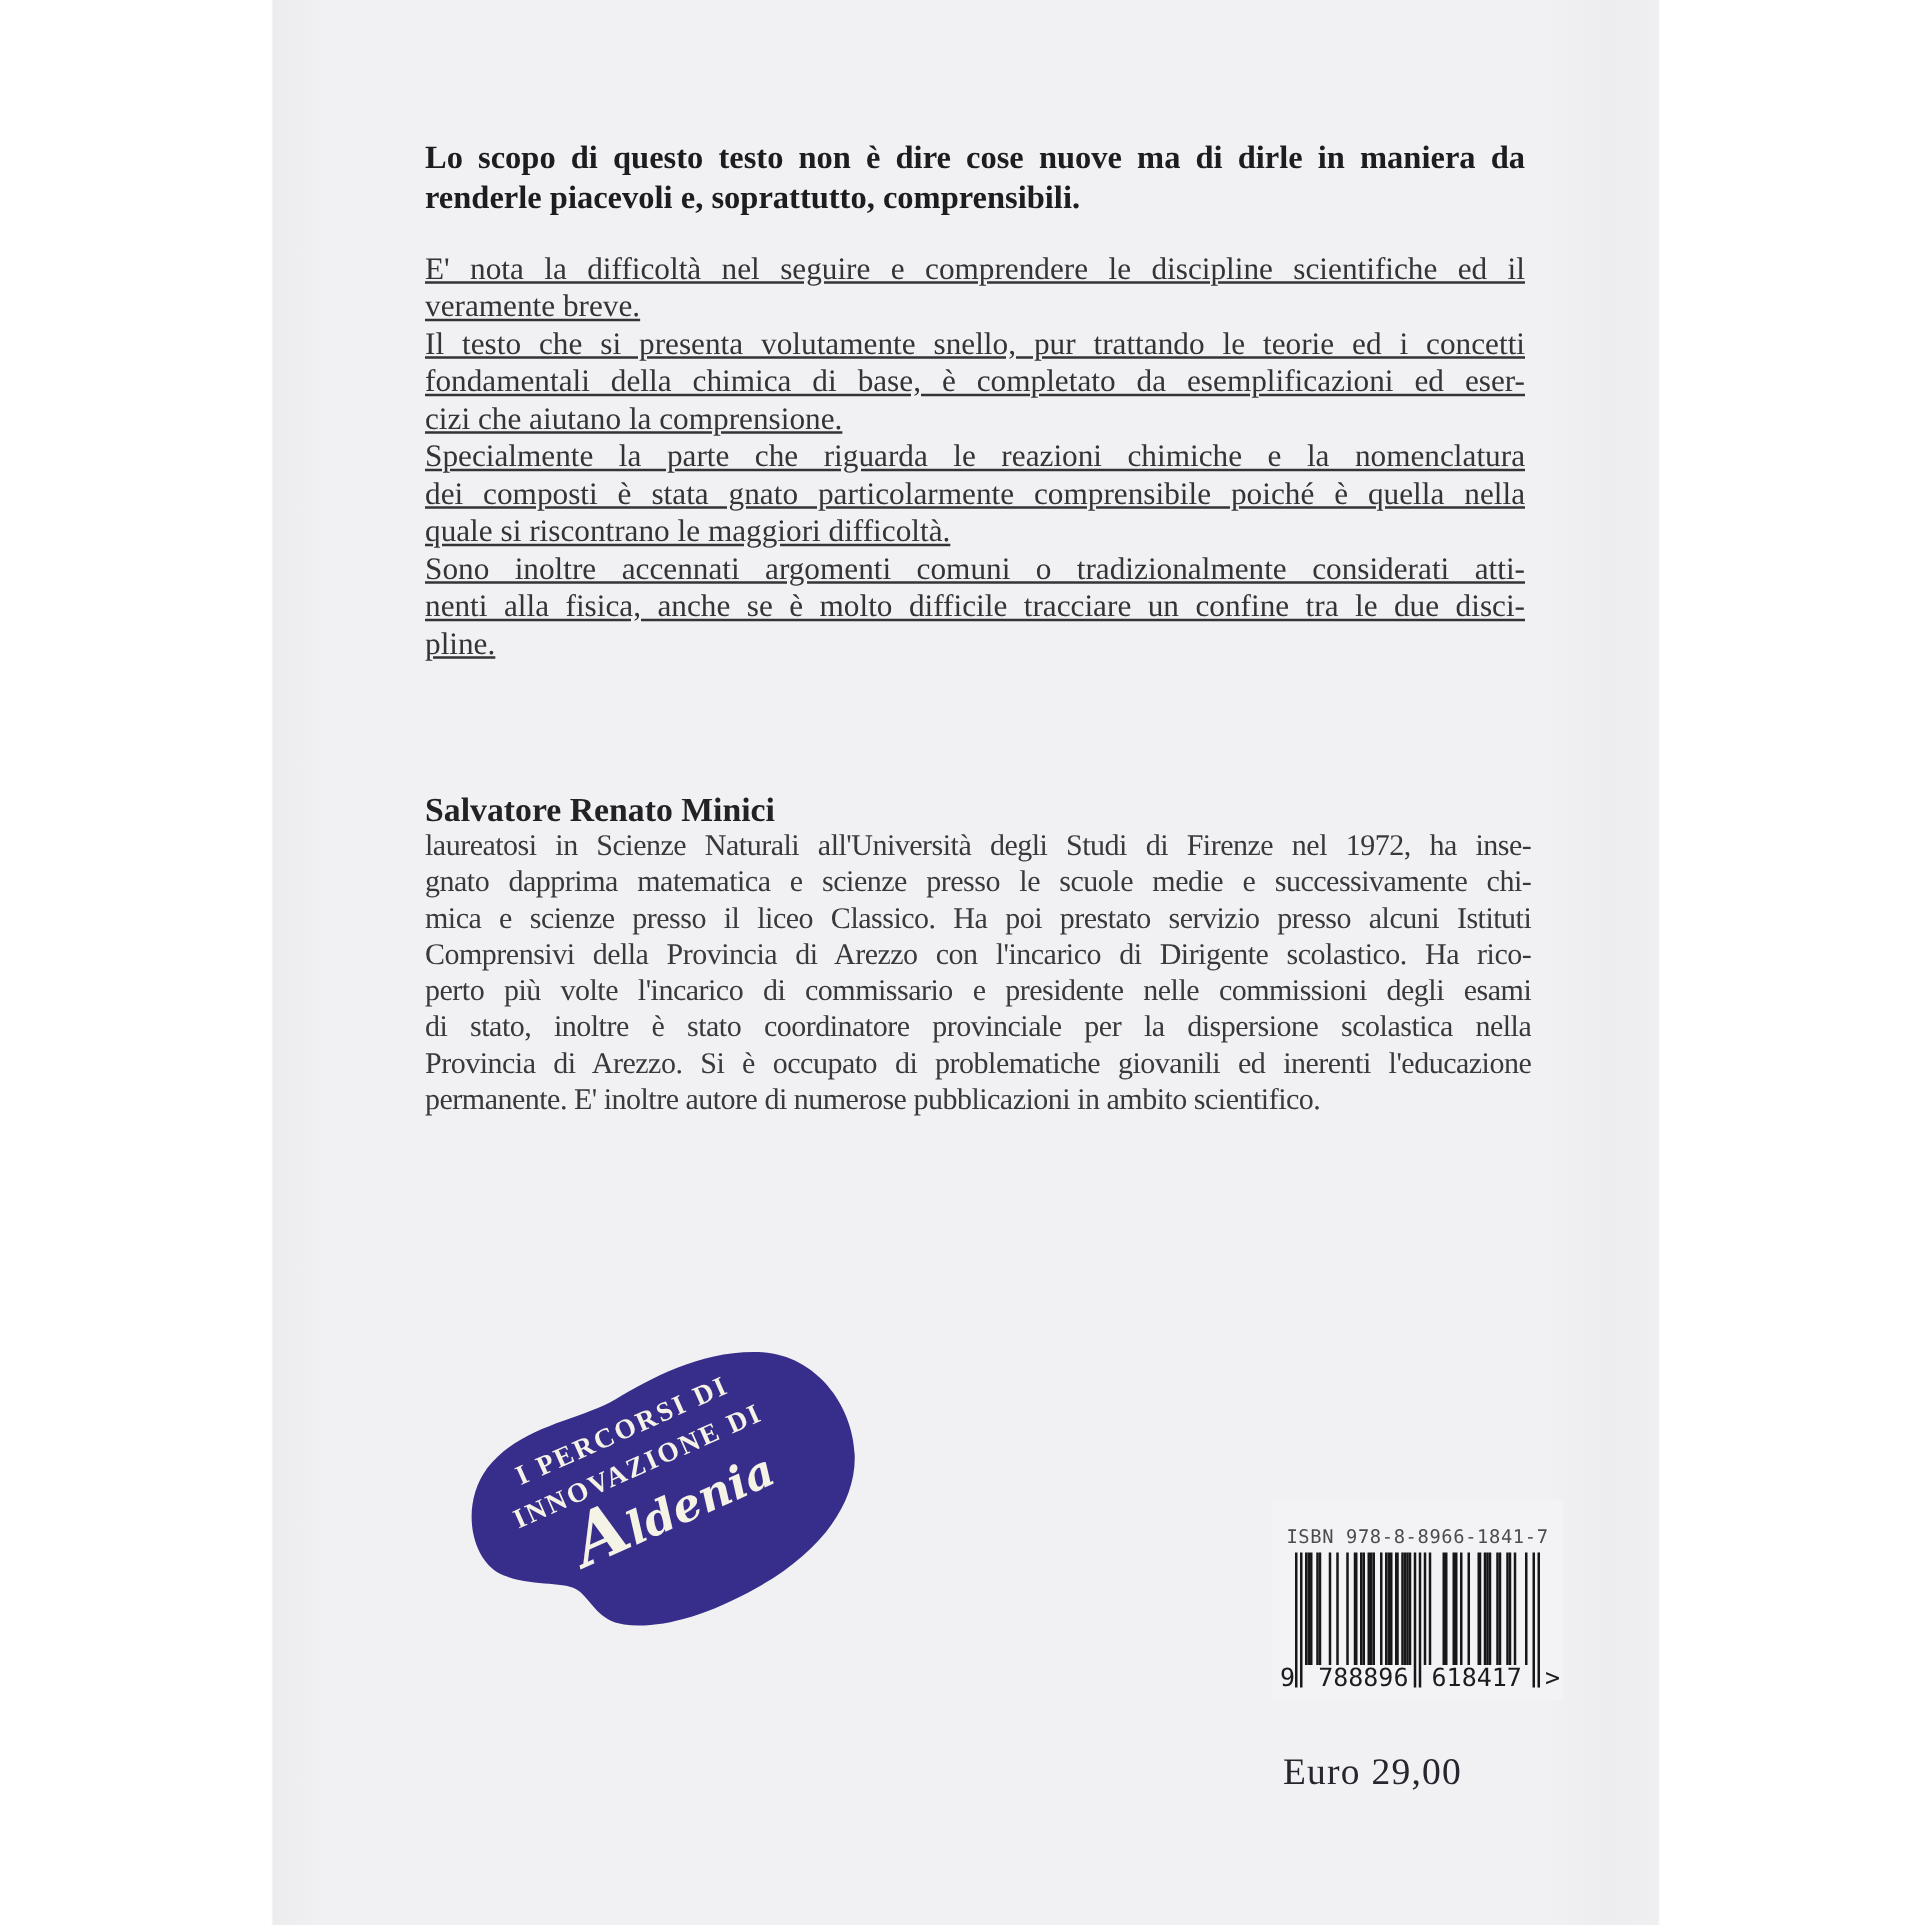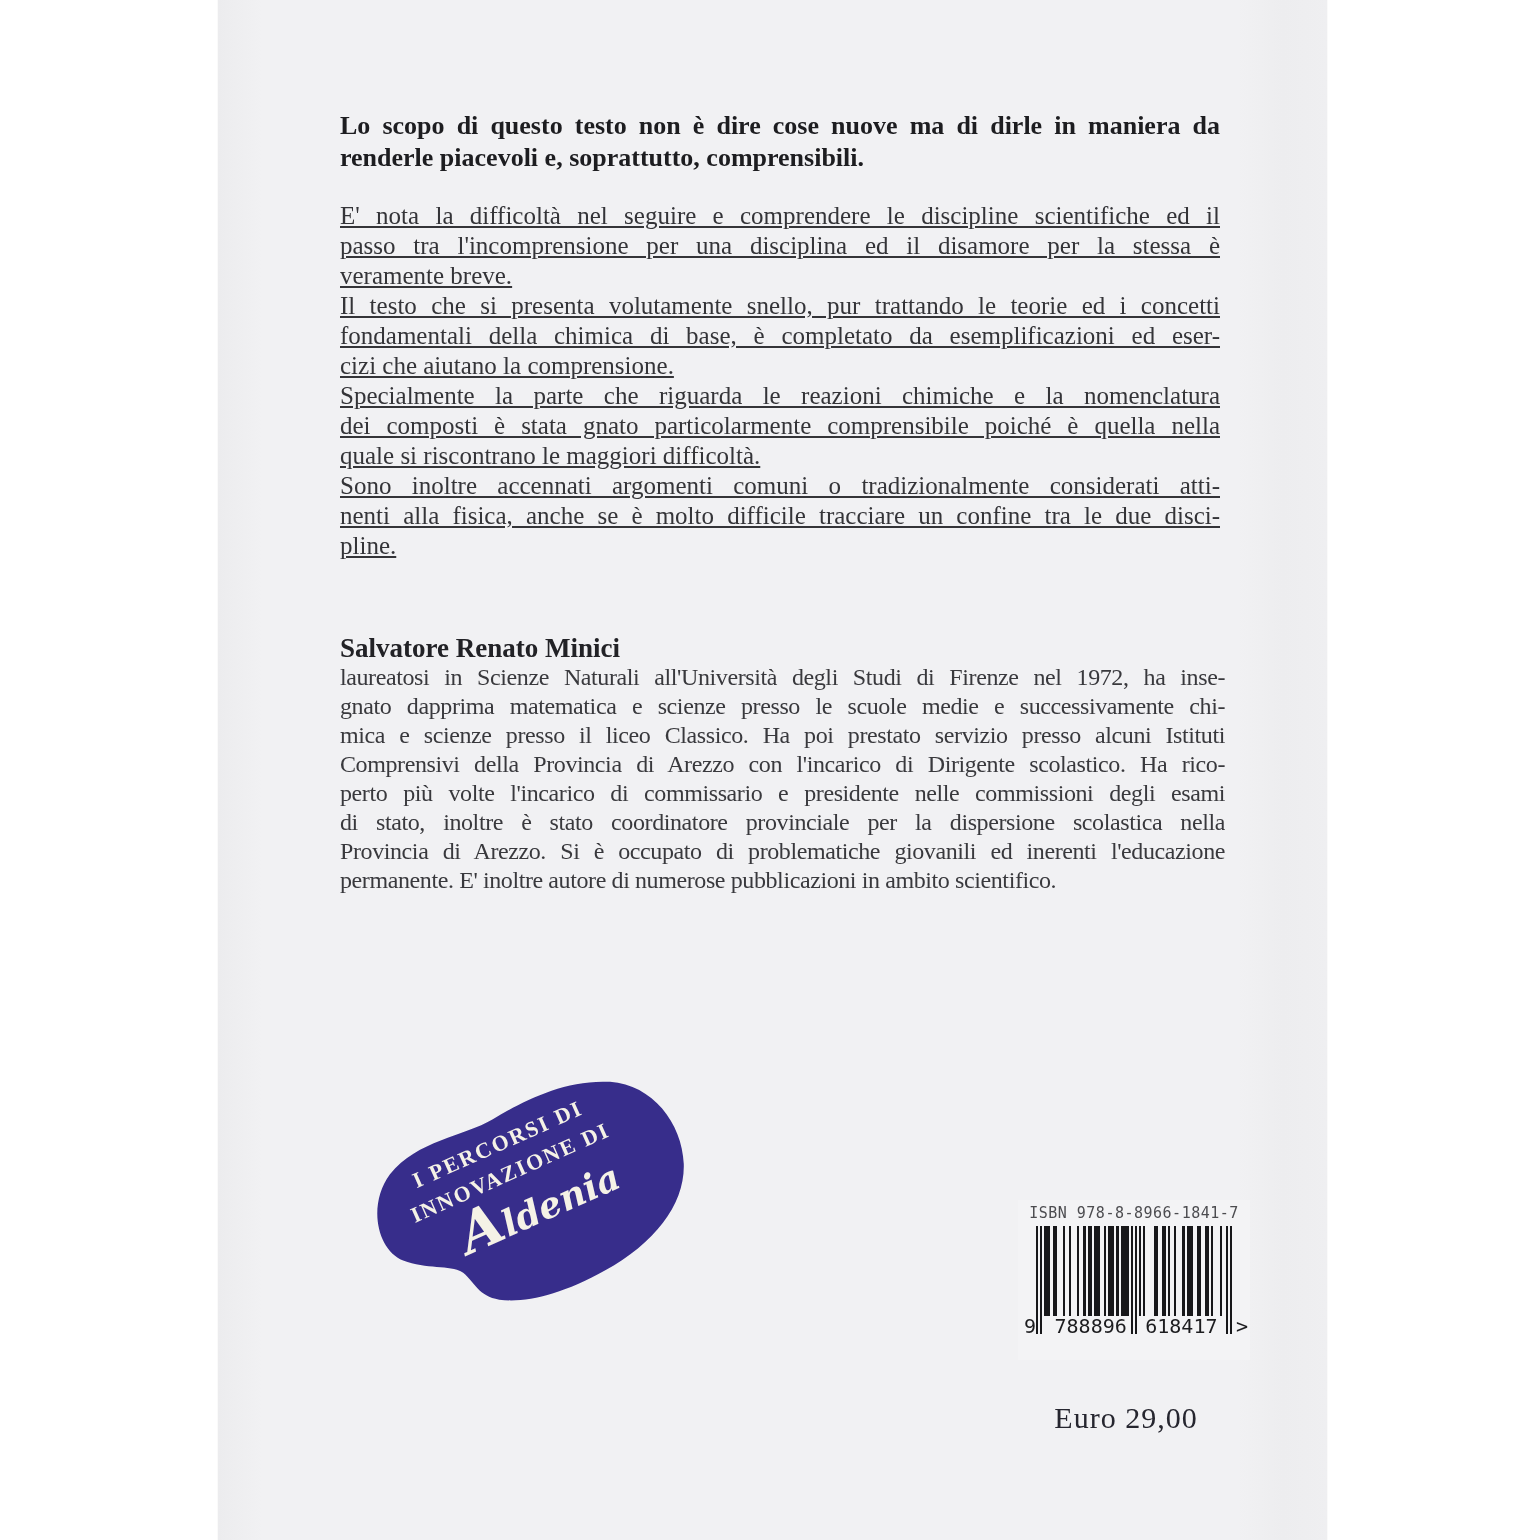--- a/index.html
+++ b/index.html
@@ -67,60 +67,59 @@
     font-size:36px;line-height:46px;
     padding-left:26px;
   }
   .logo-brand::first-letter{font-size:56px;}
   
   .barcode{
     position:absolute;left:800px;top:1200px;width:232px;height:160px;
     background:#f3f3f5;
   }
   .isbn-label{
-    margin-top:3px;text-align:center;
+    margin-top:19px;text-align:center;
     font-family:"DejaVu Sans Mono", monospace;
     font-size:15px;letter-spacing:0.5px;color:#4c4c50;
     height:20px;line-height:20px;
   }
   .bars{
     position:relative;margin:3px auto 0;width:196px;height:110px;
     display:flex;align-items:flex-start;
   }
   .module{flex:1 1 auto;height:90px;}
   .module.on{background:#17171a;}
   .module.tall{height:108px;}
   .digits{
     position:absolute;left:-12px;right:-16px;top:88px;
     display:flex;justify-content:space-between;
     font-family:"DejaVu Sans Mono", monospace;
     font-size:20px;line-height:24px;color:#1c1c1f;
   }
   
   .price{
-    position:absolute;left:788px;top:1400px;width:240px;
+    position:absolute;left:760px;top:1400px;width:240px;
     font-size:30px;line-height:36px;letter-spacing:1px;
     color:#26262f;text-align:center;
   }
 </style>
 </head>
 <body>
 
 <div class="stage">
   <div class="page">
 
     <div class="intro">
         <div class="tline jf">Lo scopo di questo testo non è dire cose nuove ma di dirle in maniera da</div>
         <div class="tline">renderle piacevoli e, soprattutto, comprensibili.</div>
       </div>
 
     <div class="bodytext">
       <div>
           <div class="tline jf">E' nota la difficoltà nel seguire e comprendere le discipline scientifiche ed il</div>
-          <div class="tline jf">passo tra l'incomprensione per una disciplina ed il disamore per la stessa è</div>
           <div class="tline">veramente breve.</div>
         </div>
       <div>
           <div class="tline jf">Il testo che si presenta volutamente snello, pur trattando le teorie ed i concetti</div>
           <div class="tline jf">fondamentali della chimica di base, è completato da esemplificazioni ed eser-</div>
           <div class="tline">cizi che aiutano la comprensione.</div>
         </div>
       <div>
           <div class="tline jf">Specialmente la parte che riguarda le reazioni chimiche e la nomenclatura</div>
           <div class="tline jf">dei composti è stata gnato particolarmente comprensibile poiché è quella nella</div>

